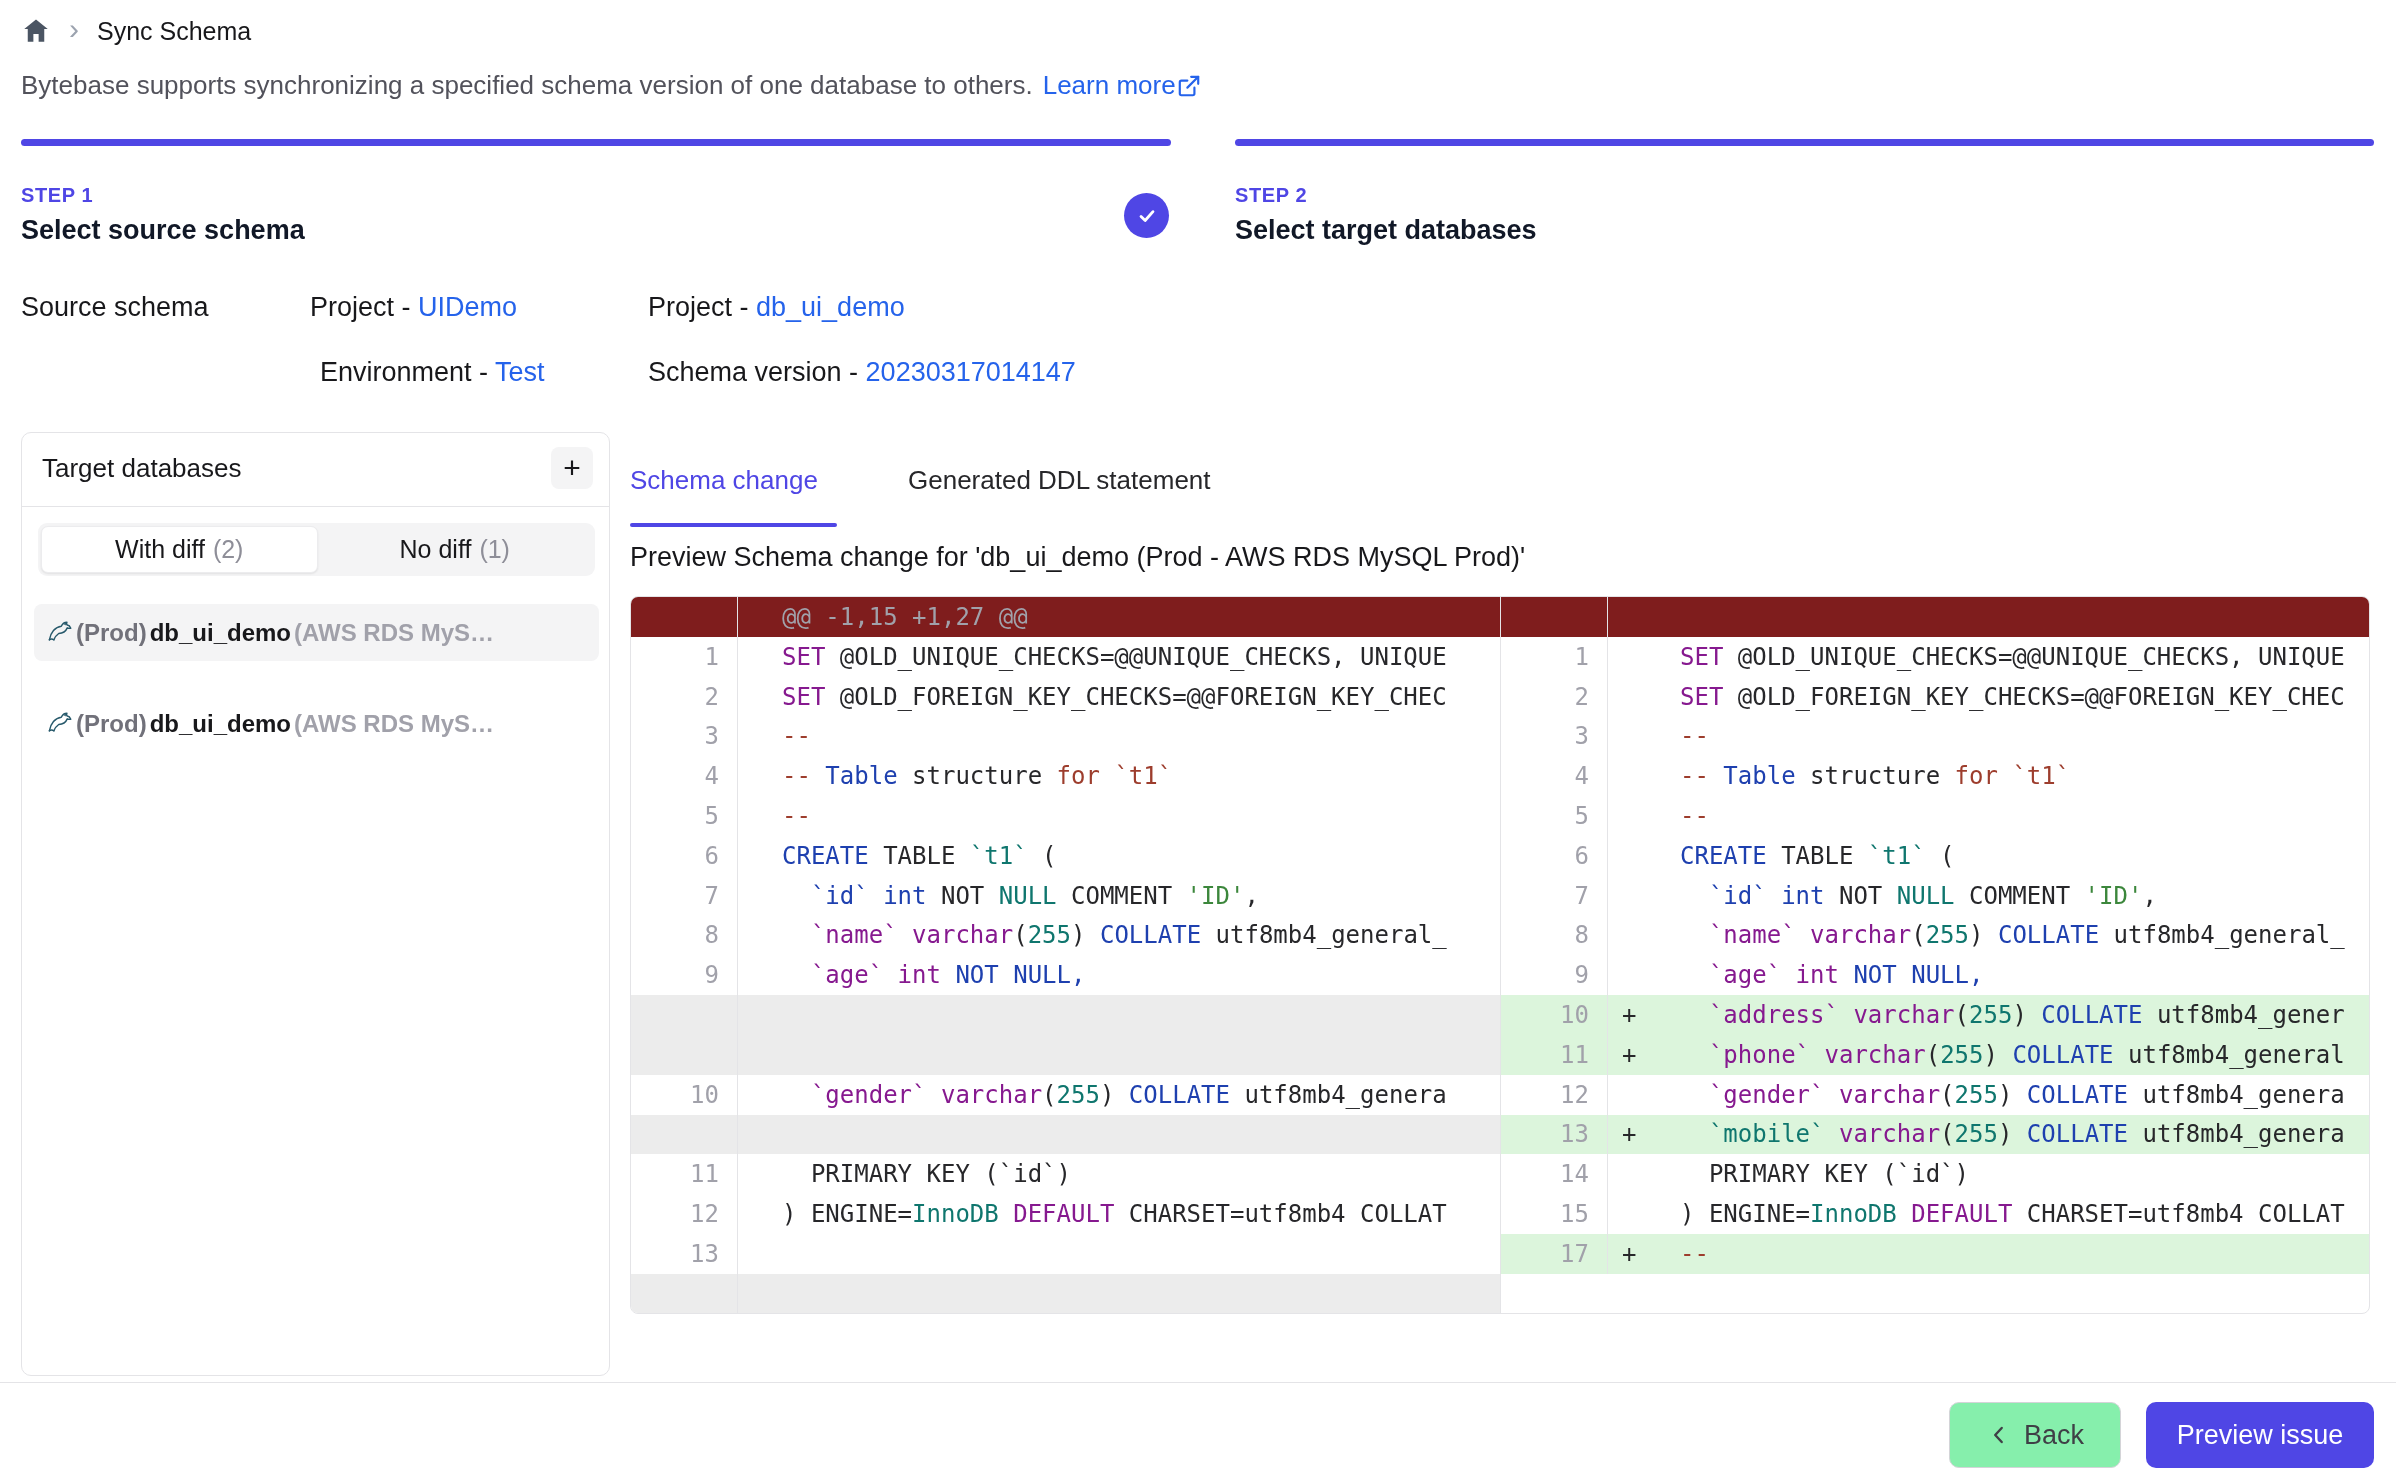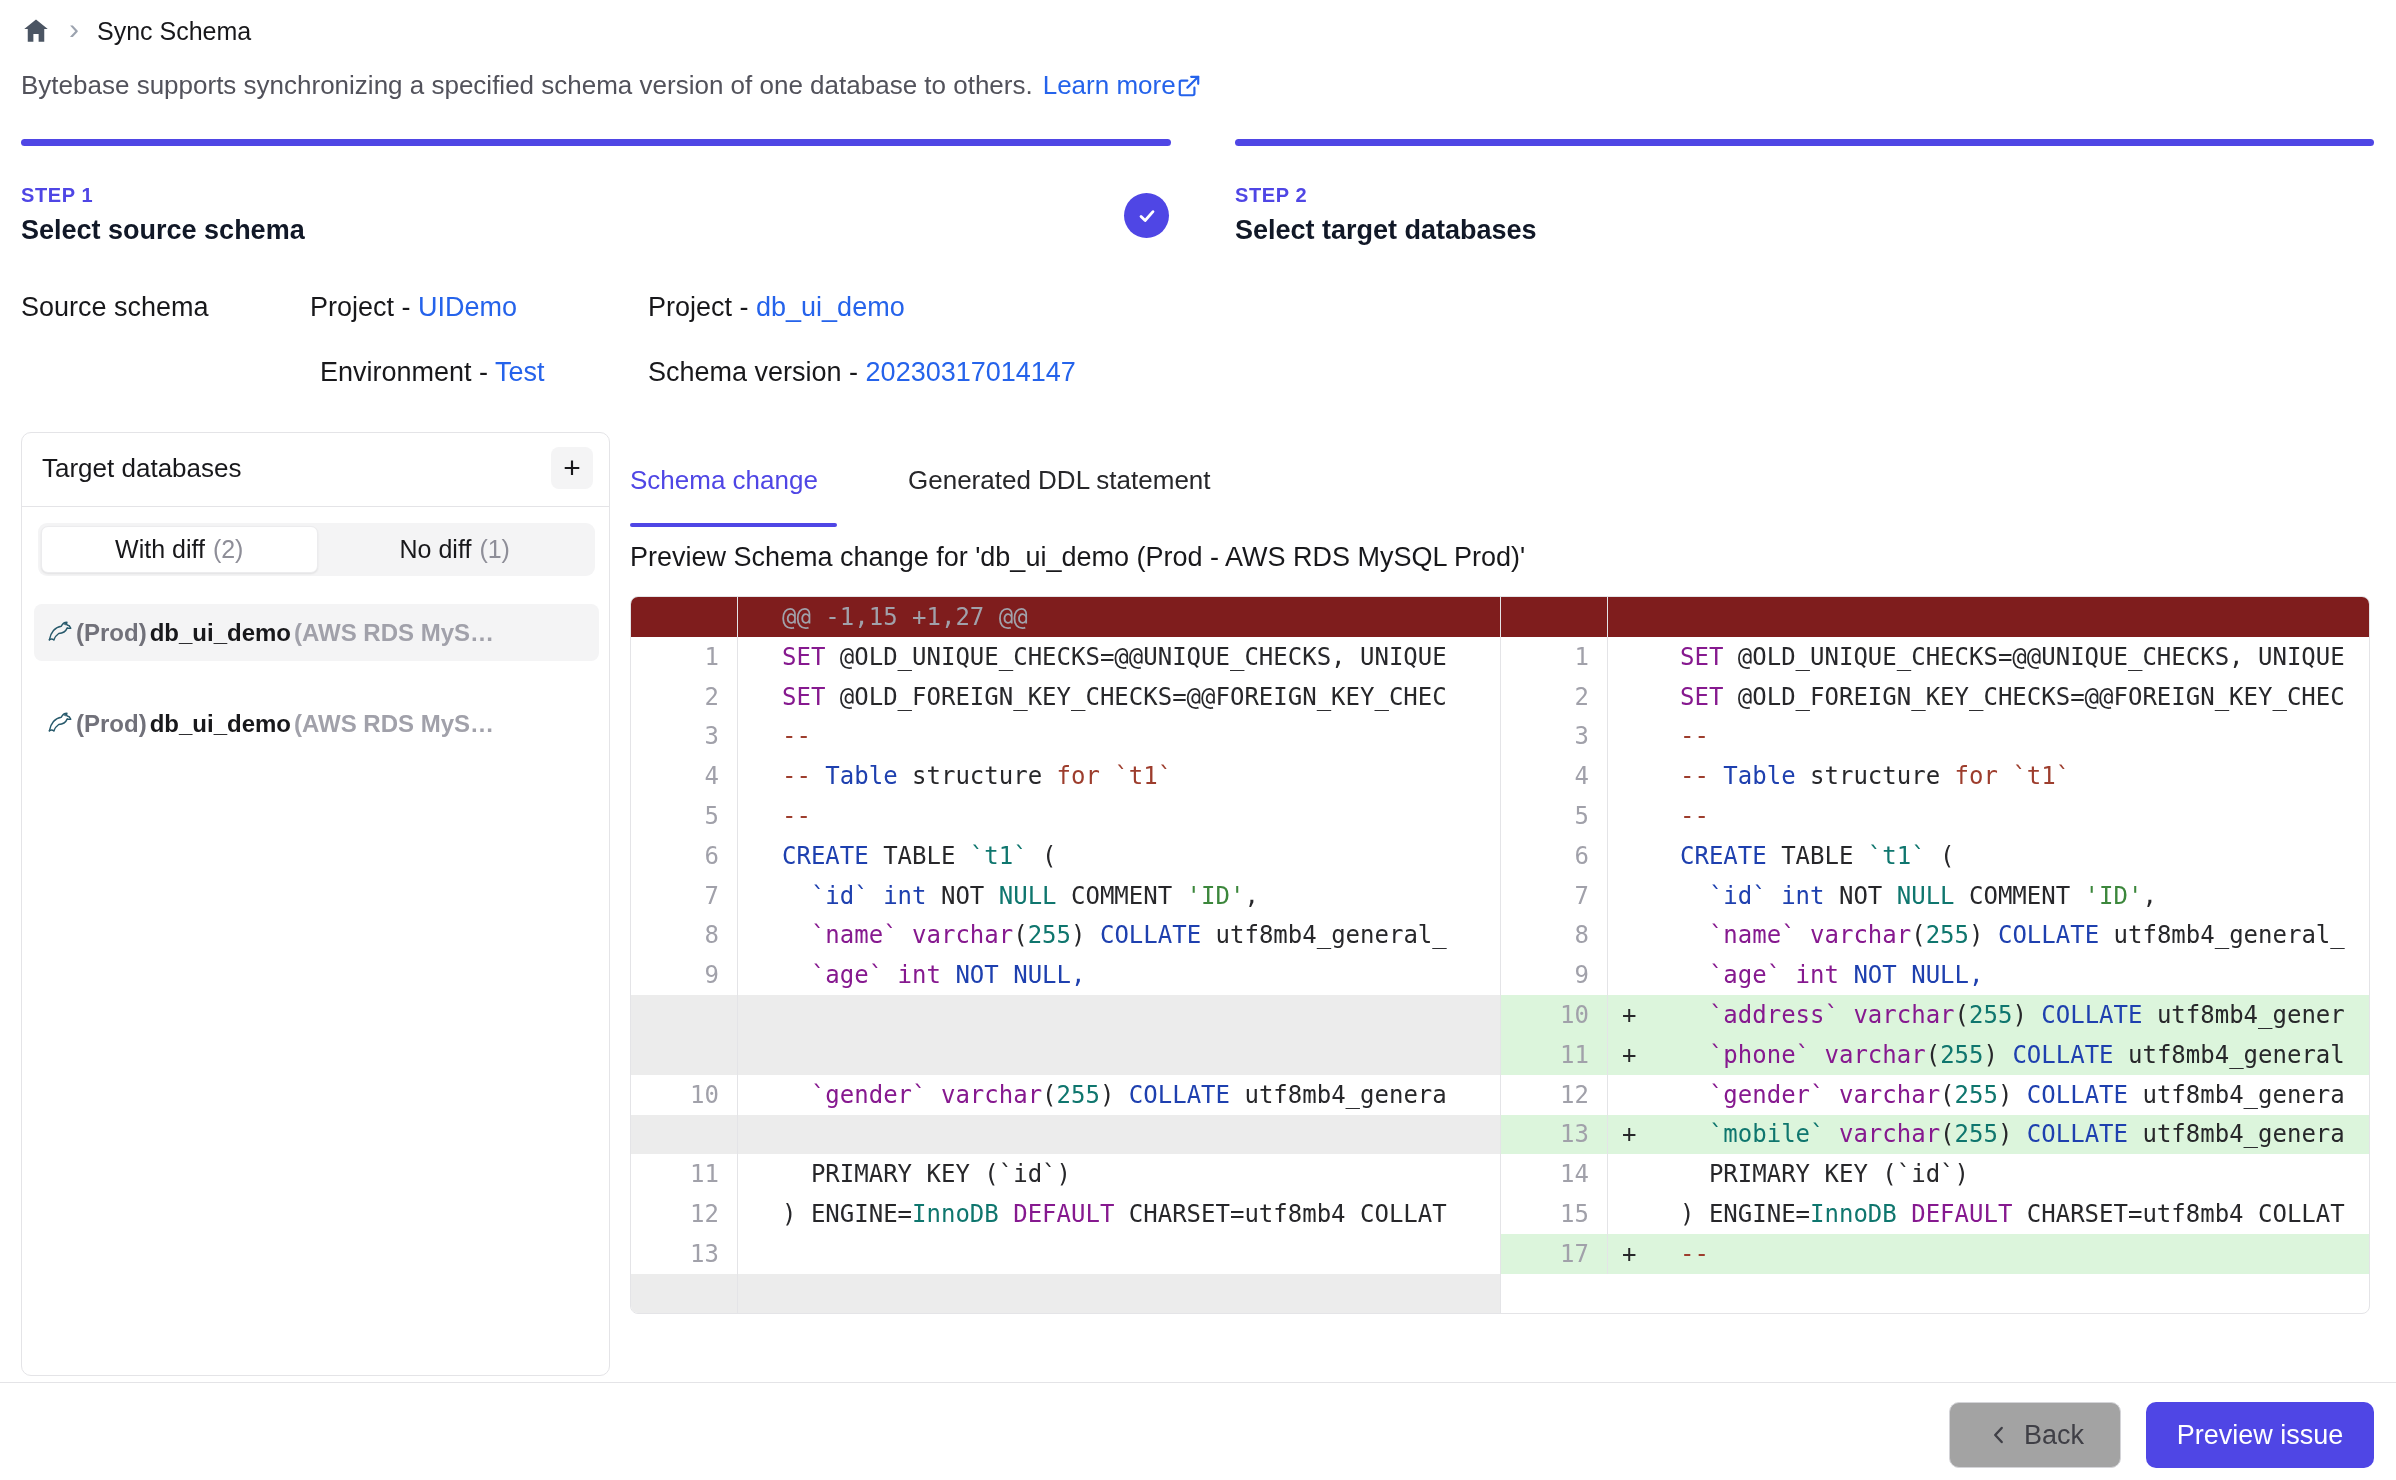--- a/index.html
+++ b/index.html
@@ -69,21 +69,21 @@
   .dmark { width:50px; flex:none; padding-left:14px; color:#27272a; }
   .dcode { flex:1; white-space:pre; overflow:hidden; }
   .pane-left .dcode { padding-left:44px; }
   .pane-right .dcode { padding-left:22px; }
   .tk-d { color:#27272a; } .tk-p { color:#86198f; } .tk-b { color:#1e40af; }
   .tk-t { color:#0f766e; } .tk-g { color:#3c873c; } .tk-r { color:#9d3d2d; }
 
   
   .footer-divider { top:1382px; left:0; width:2396px; height:1px; background:#e4e4e7; }
   .btn { display:flex; align-items:center; justify-content:center; gap:12px; font-size:27px; border-radius:10px; cursor:pointer; }
-  .btn-back { top:1402px; left:1949px; width:172px; height:66px; background:#a3a3a3; border:1px solid #d4d4d8; color:#3f3f46; }
+  .btn-back { top:1402px; left:1949px; width:172px; height:66px; background:#86efac; border:1px solid #d4d4d8; color:#3f3f46; }
   .btn-primary { top:1402px; left:2146px; width:228px; height:66px; background:#4f46e5; color:#fff; font-weight:500; }
 </style>
 </head>
 <body>
 
 <div class="abs breadcrumb">
   <span style="display:flex;">
     <svg width="30" height="30" viewBox="0 0 24 24">
         <path d="M12 2.8 L2.6 10.4 H5.4 V20.6 H9.9 V14.3 H14.1 V20.6 H18.6 V10.4 H21.4 Z" fill="#4b5563"></path>
       </svg>

